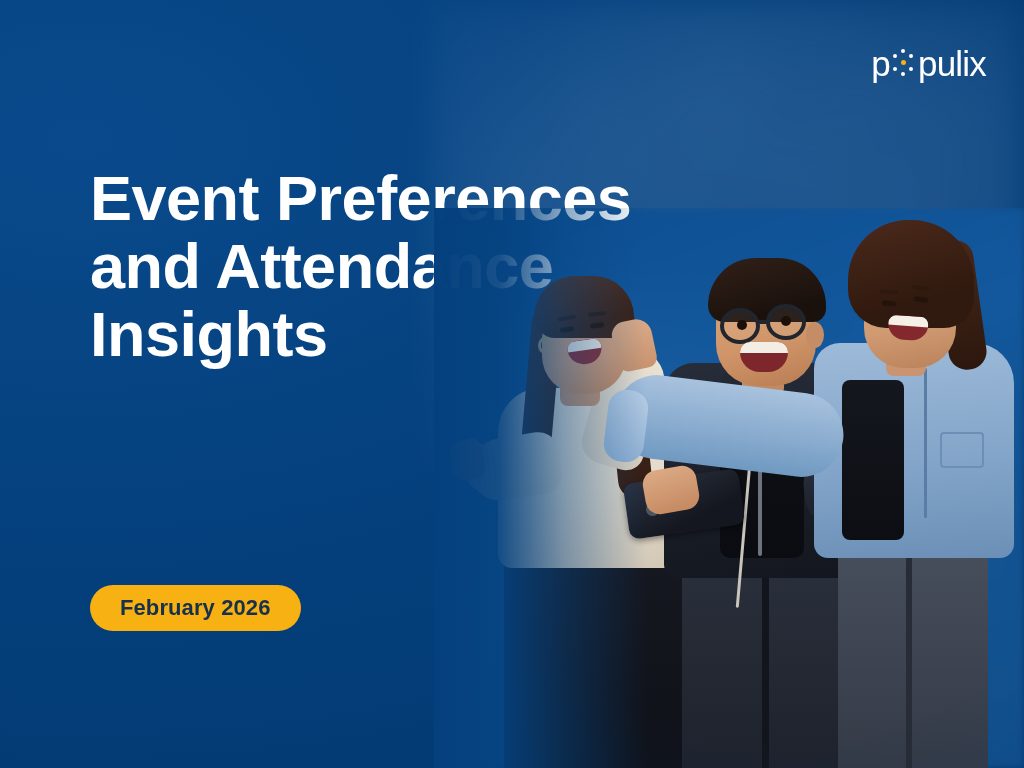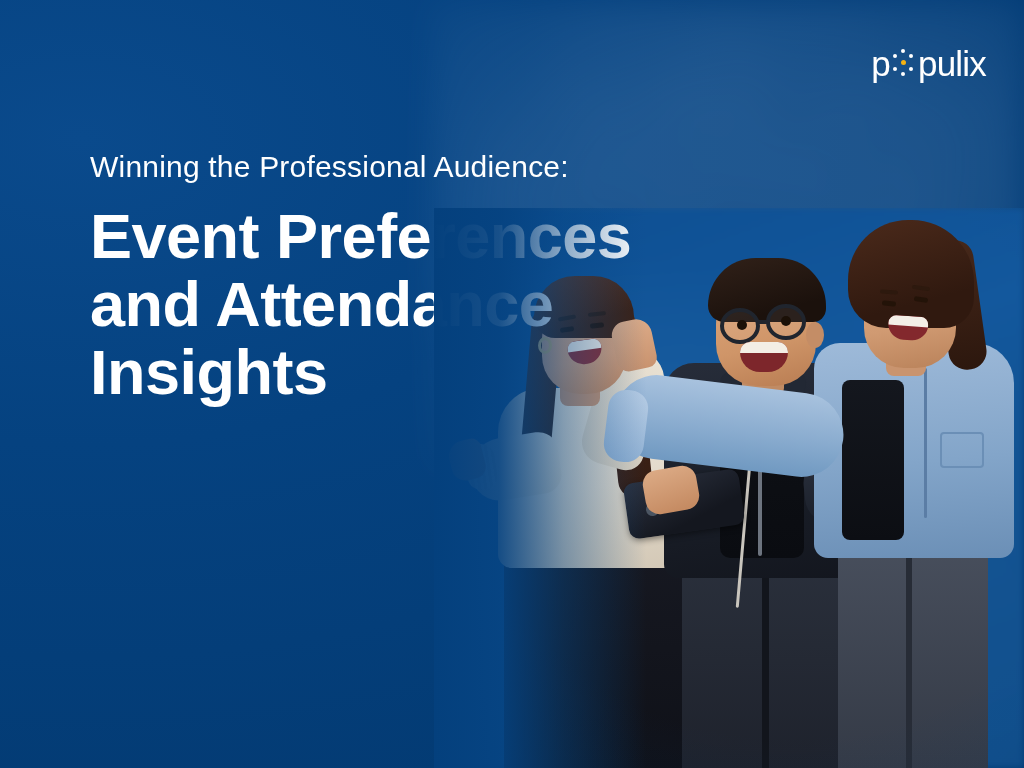--- a/index.html
+++ b/index.html
@@ -434,18 +434,18 @@
       <i style="left:10px; top:-1px;"></i>
       <i style="left:10px; top:10px;" class="gold"></i>
       <i style="left:10px; top:22px;"></i>
       <i style="left:18px; top:4px;"></i>
       <i style="left:18px; top:17px;"></i>
     </span>
     <span class="logo-txt">pulix</span>
   </div>
 
   <div class="copy">
-    <div class="eyebrow">Winning the Professional Audience:</div>
     <h1 class="headline">Event Preferences and Attendance Insights</h1>
   </div>
 
+  <div class="date-pill">February 2026</div>
 
 </div>
 
 </body></html>

